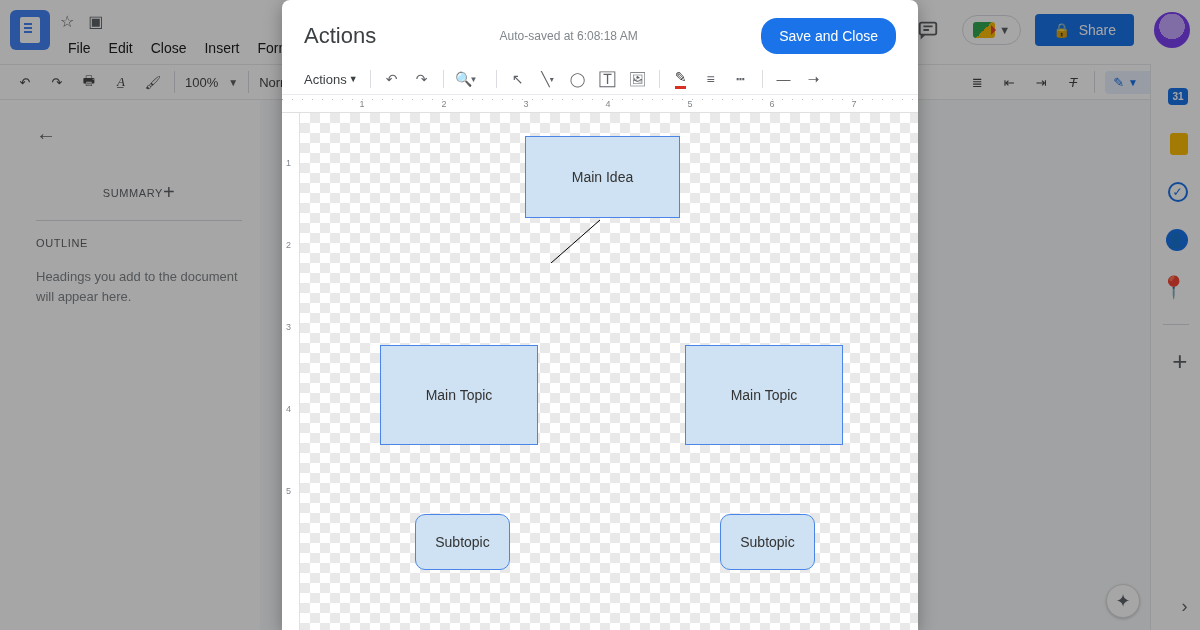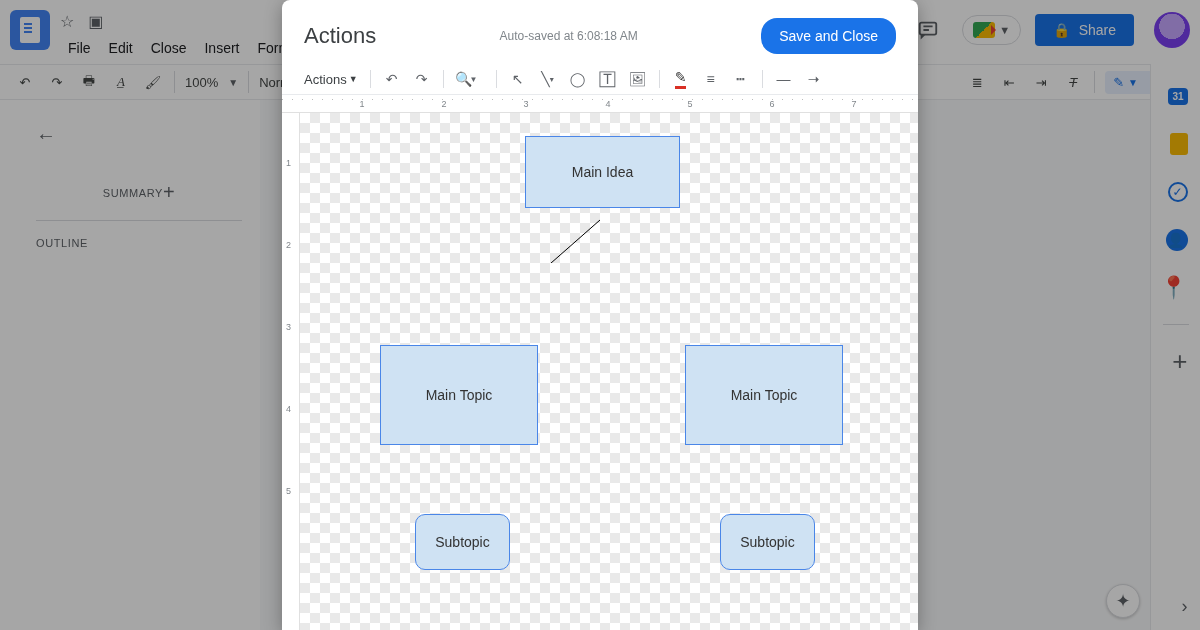--- a/index.html
+++ b/index.html
@@ -153,20 +153,21 @@
 <div class="page-bg"></div>
 
 <div class="left-panel">
   <span class="back-arrow">←</span>
   <div class="summary-row">
     <span>SUMMARY</span>
     <span style="font-size:20px;font-weight:300;color:#5f6368">+</span>
   </div>
   <div class="summary-divider"></div>
   <div class="outline-title">OUTLINE</div>
+  <div class="outline-hint">Headings you add to the document will appear here.</div>
 </div>
 
 <div class="right-panel">
   <div class="rp-icon">
       <span class="rp-cal">31</span>
     </div>
   <div class="rp-icon">
       <div class="rp-keep"></div>
     </div>
   <div class="rp-icon">
@@ -241,21 +242,21 @@
         <defs>
             <marker id="ar" markerWidth="10" markerHeight="10" refX="9" refY="3" orient="auto">
               <path d="M0,0 L9,3 L0,6 Z" fill="#000"></path>
             </marker>
           </defs>
         <line x1="300" y1="107" x2="160" y2="230" stroke="#000" stroke-width="1" marker-end="url(#ar)"></line>
         <line x1="300" y1="107" x2="460" y2="230" stroke="#000" stroke-width="1" marker-end="url(#ar)"></line>
         <line x1="160" y1="335" x2="160" y2="398" stroke="#4a86e8" stroke-width="1.2" marker-end="url(#ar)"></line>
         <line x1="466" y1="335" x2="466" y2="398" stroke="#4a86e8" stroke-width="1.2" marker-end="url(#ar)"></line>
       </svg>
-      <div class="shape" style="left:225px;top:23px;width:155px;height:72px">
+      <div class="shape" style="left:225px;top:23px;width:155px;height:82px">
           <span>Main Idea</span>
         </div>
       <div class="shape" style="left:80px;top:232px;width:158px;height:100px">
           <span>Main Topic</span>
         </div>
       <div class="shape" style="left:385px;top:232px;width:158px;height:100px">
           <span>Main Topic</span>
         </div>
       <div class="shape round" style="left:115px;top:401px;width:95px;height:56px">
           <span>Subtopic</span>

